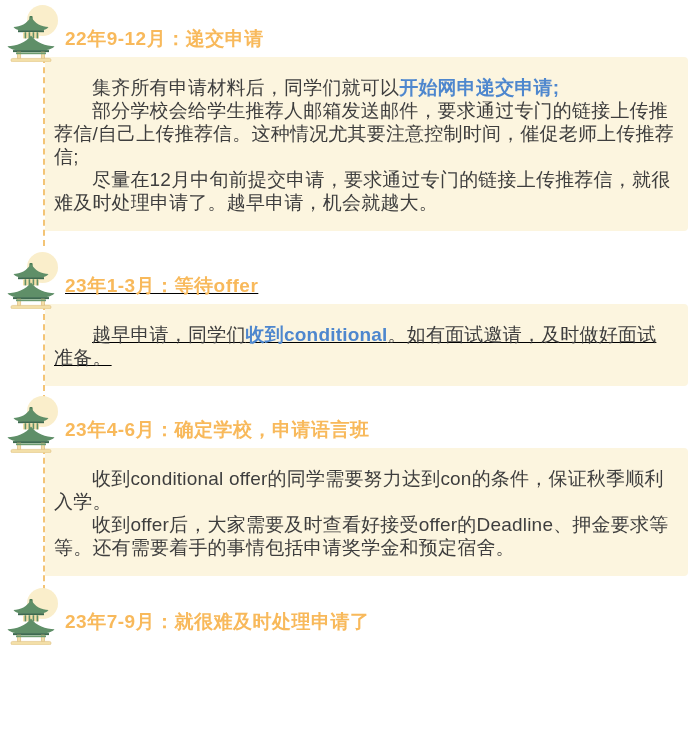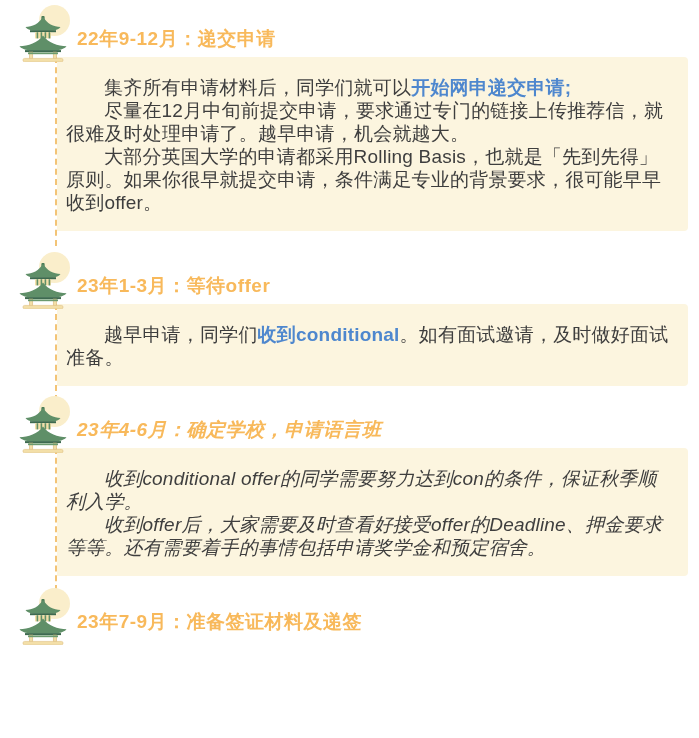--- a/index.html
+++ b/index.html
@@ -9,24 +9,24 @@
     --dash:#F3C476;
     --ink:#3E3E3E;
     --moon:#FAEECB;
   }
   *{box-sizing:border-box;}
   html,body{margin:0;padding:0;}
   body{
     width:699px;height:738px;overflow:hidden;background:#ffffff;
     font-family:"Liberation Sans", sans-serif;
   }
-  .page{padding-top:5px;padding-left:12px;}
+  .page{padding-top:5px;}
   .tl-section{position:relative;}
-  .tl-section:nth-of-type(2){margin-top:6px;}
-  .tl-section:nth-of-type(3){margin-top:-5px;font-style:italic;}
+  .tl-section:nth-of-type(2){margin-top:6px;text-decoration:underline;}
+  .tl-section:nth-of-type(3){margin-top:-5px;}
   .tl-section:nth-of-type(4){margin-top:-3px;}
   .head{display:flex;align-items:center;height:57px;}
   .badge{position:relative;width:52px;height:57px;margin-left:6px;flex:none;}
   .moon{position:absolute;right:0;top:0;width:31px;height:31px;border-radius:50%;background:var(--moon);}
   .pagoda{position:absolute;left:0;bottom:0;width:50px;height:46px;}
   .title{margin:10px 0 0 7px;font-size:19px;font-weight:bold;color:var(--orange);letter-spacing:0.5px;}
   .box-wrap{margin-left:43px;margin-right:11px;margin-top:-5px;border-left:2px dashed var(--dash);padding-bottom:15px;}
   .content-box{background:var(--cream);border-radius:0 4px 4px 0;padding:19px 13px 17px 9px;}
   .content-box p{margin:0;text-indent:2em;font-size:19px;line-height:23px;color:var(--ink);letter-spacing:0.2px;}
   .hl{color:var(--blue);font-weight:bold;}
@@ -55,22 +55,22 @@
           <rect x="35.3" y="36.1" width="3.2" height="6.8" fill="#F3DFA8" stroke="#DCBC82" stroke-width="0.7"></rect>
           <rect x="10" y="36.4" width="30" height="1.8" fill="#6B9A6E"></rect>
           <rect x="5" y="42.4" width="40" height="3.4" rx="1.6" fill="#F3DFA8" stroke="#E3C68C" stroke-width="0.7"></rect>
         </svg>
       </div>
       <h2 class="title">22年9-12月：递交申请</h2>
     </div>
     <div class="box-wrap">
       <div class="content-box">
         <p><span>集齐所有申请材料后，同学们就可以</span><span class="hl">开始网申递交申请;</span><span></span></p>
+        <p><span>部分学校会给学生推荐人邮箱发送邮件，要求通过专门的链接上传推荐信/自己上传推荐信。这种情况尤其要注意控制时间，催促老师上传推荐信;</span></p>
         <p><span>尽量在12月中旬前提交申请，要求通过专门的链接上传推荐信，就很难及时处理申请了。越早申请，机会就越大。</span></p>
-        <p><span>大部分英国大学的申请都采用Rolling Basis，也就是「先到先得」原则。如果你很早就提交申请，条件满足专业的背景要求，很可能早早收到offer。</span></p>
       </div>
     </div>
   </section>
 
   <section class="tl-section">
     <div class="head">
       <div class="badge">
         <div class="moon"></div>
         <svg class="pagoda" viewBox="0 0 50 46">
           <rect x="23.4" y="0" width="3.2" height="5" rx="1" fill="#477753"></rect>
@@ -143,17 +143,17 @@
           <rect x="26.6" y="16.2" width="1.6" height="6.2" fill="#5F8F68"></rect>
           <rect x="30.6" y="16.2" width="1.6" height="6.2" fill="#5F8F68"></rect>
           <path d="M25 19.5 C20 26.5 10 30.3 1.5 30.3 C3.5 32.8 8 34.3 13 34.3 L37 34.3 C42 34.3 46.5 32.8 48.5 30.3 C40 30.3 30 26.5 25 19.5Z" fill="#5F8F68"></path>
           <rect x="7" y="34.1" width="36" height="2" fill="#3D6A4F"></rect>
           <rect x="11.5" y="36.1" width="3.2" height="6.8" fill="#F3DFA8" stroke="#DCBC82" stroke-width="0.7"></rect>
           <rect x="35.3" y="36.1" width="3.2" height="6.8" fill="#F3DFA8" stroke="#DCBC82" stroke-width="0.7"></rect>
           <rect x="10" y="36.4" width="30" height="1.8" fill="#6B9A6E"></rect>
           <rect x="5" y="42.4" width="40" height="3.4" rx="1.6" fill="#F3DFA8" stroke="#E3C68C" stroke-width="0.7"></rect>
         </svg>
       </div>
-      <h2 class="title">23年7-9月：准备签证材料及递签</h2>
+      <h2 class="title">23年7-9月：就很难及时处理申请了</h2>
     </div>
   </section>
 
 </div>
 
 </body></html>

